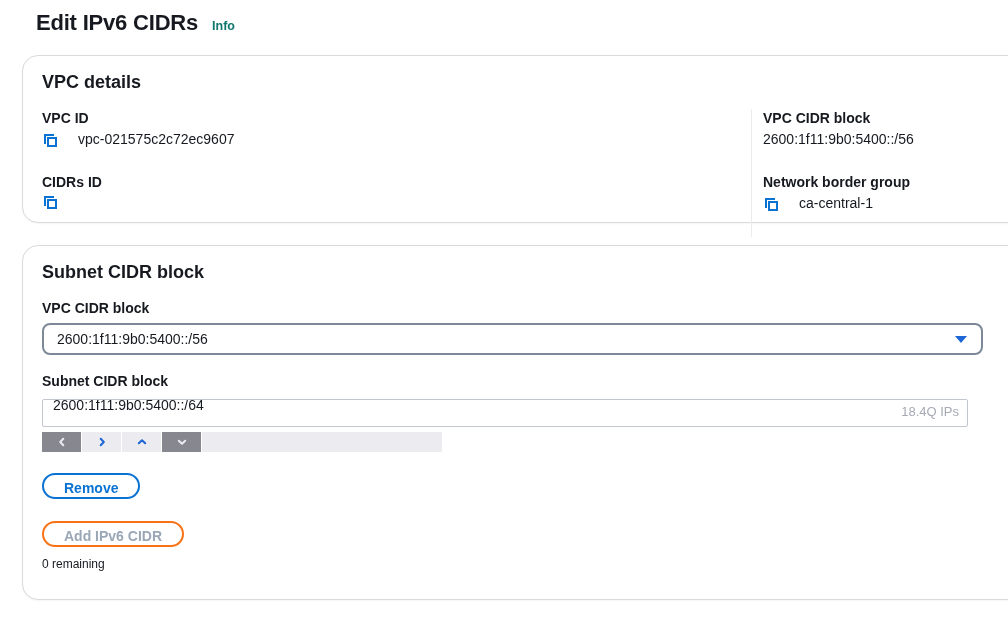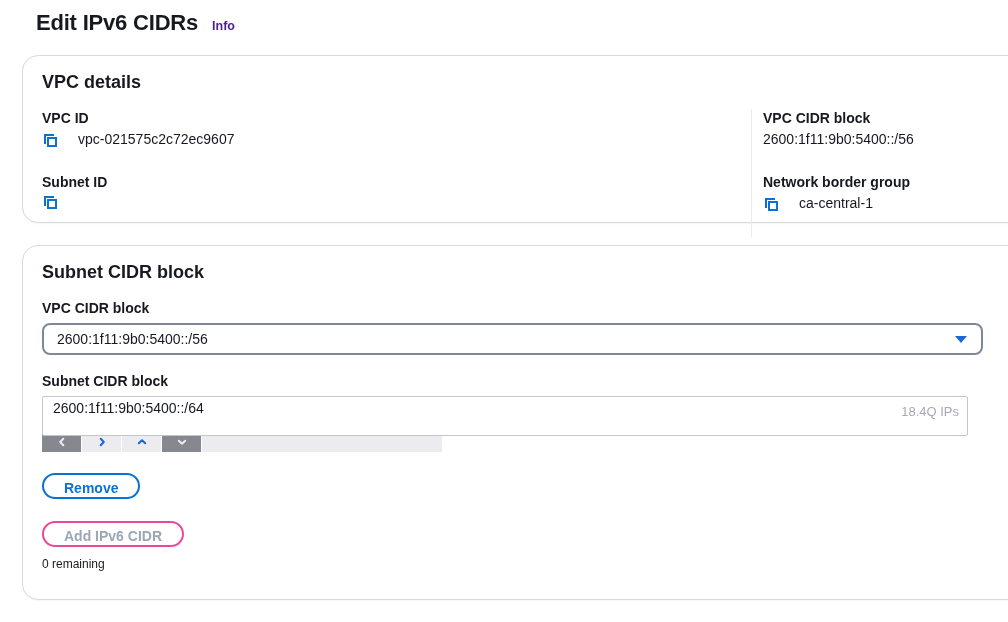--- a/index.html
+++ b/index.html
@@ -8,21 +8,21 @@
     width: 1008px; height: 622px; overflow: hidden;
     background: #ffffff;
     font-family: "Liberation Sans", sans-serif;
     color: #16191f;
     position: relative;
   }
 
   
   .page-header { position: absolute; left: 36px; top: 10px; display: flex; align-items: baseline; }
   .page-title { font-size: 22px; font-weight: 700; letter-spacing: -0.2px; margin: 0; }
-  .info-link { margin-left: 14px; font-size: 12.5px; font-weight: 700; color: #4c1d95; cursor: pointer; }
+  .info-link { margin-left: 14px; font-size: 12.5px; font-weight: 700; color: #0f766e; cursor: pointer; }
 
   
   .card {
     position: absolute; left: 22px; width: 1012px;
     background: #ffffff;
     border: 1px solid #d9d9de;
     border-radius: 16px;
     box-shadow: 0 1px 2px rgba(0,0,21,0.04);
   }
   .card-1 { top: 55px; height: 168px; padding: 15px 19px 0 19px; }
@@ -47,21 +47,21 @@
     font-size: 14px; cursor: pointer; background: #fff;
     margin-bottom: 17px;
   }
   .caret-down {
     width: 0; height: 0;
     border-left: 6px solid transparent; border-right: 6px solid transparent;
     border-top: 7px solid #1c66d6;
   }
   .input-wrap { position: relative; width: 926px; height: 32px; margin-bottom: 4px; }
   .cidr-input {
-    width: 100%; height: 40px;
+    width: 100%; height: 28px;
     border: 1px solid #c1c6cf; border-radius: 2px;
     padding: 0 80px 16px 10px;
     font-size: 14px; color: #16191f;
     font-family: "Liberation Sans", sans-serif;
     outline: none; background: #fff;
   }
   .ip-count {
     position: absolute; right: 9px; top: 8px;
     font-size: 13px; color: #a6aab5; pointer-events: none;
   }
@@ -78,21 +78,21 @@
 
   
   .btn {
     display: inline-block; height: 26px; line-height: 26px;
     padding: 0 20px; border-radius: 16px;
     font-size: 14px; font-weight: 700;
     font-family: "Liberation Sans", sans-serif;
     background: #fff; cursor: pointer;
   }
   .btn-primary-outline { border: 2px solid #0972d3; color: #0972d3; }
-  .btn-disabled { border: 2px solid #ec4899; color: #9ba7b6; cursor: default; margin-top: 22px; }
+  .btn-disabled { border: 2px solid #f97316; color: #9ba7b6; cursor: default; margin-top: 22px; }
   .remove-row { margin-top: 1px; }
   .remaining { font-size: 12px; line-height: 16px; margin-top: 9px; color: #16191f; }
 </style>
 </head>
 <body>
 
 <div class="page-header">
   <h1 class="page-title">Edit IPv6 CIDRs</h1>
   <span class="info-link">Info</span>
 </div>
@@ -106,21 +106,21 @@
         <div class="field-label">VPC ID</div>
         <div class="field-value">
           <svg class="copy-icon" viewBox="0 0 16 16">
             <polyline points="12,3 3,3 3,12" fill="none" stroke="#0972d3" stroke-width="2"></polyline>
             <rect x="6" y="6" width="8" height="8" fill="#ffffff" stroke="#0972d3" stroke-width="2"></rect>
           </svg>
           <span>vpc-021575c2c72ec9607</span>
         </div>
       </div>
       <div class="field">
-        <div class="field-label">Subnet ID</div>
+        <div class="field-label">CIDRs ID</div>
         <div class="field-value">
           <svg class="copy-icon" viewBox="0 0 16 16">
             <polyline points="12,3 3,3 3,12" fill="none" stroke="#0972d3" stroke-width="2"></polyline>
             <rect x="6" y="6" width="8" height="8" fill="#ffffff" stroke="#0972d3" stroke-width="2"></rect>
           </svg>
         </div>
       </div>
     </div>
 
     <div class="detail-col-right">

